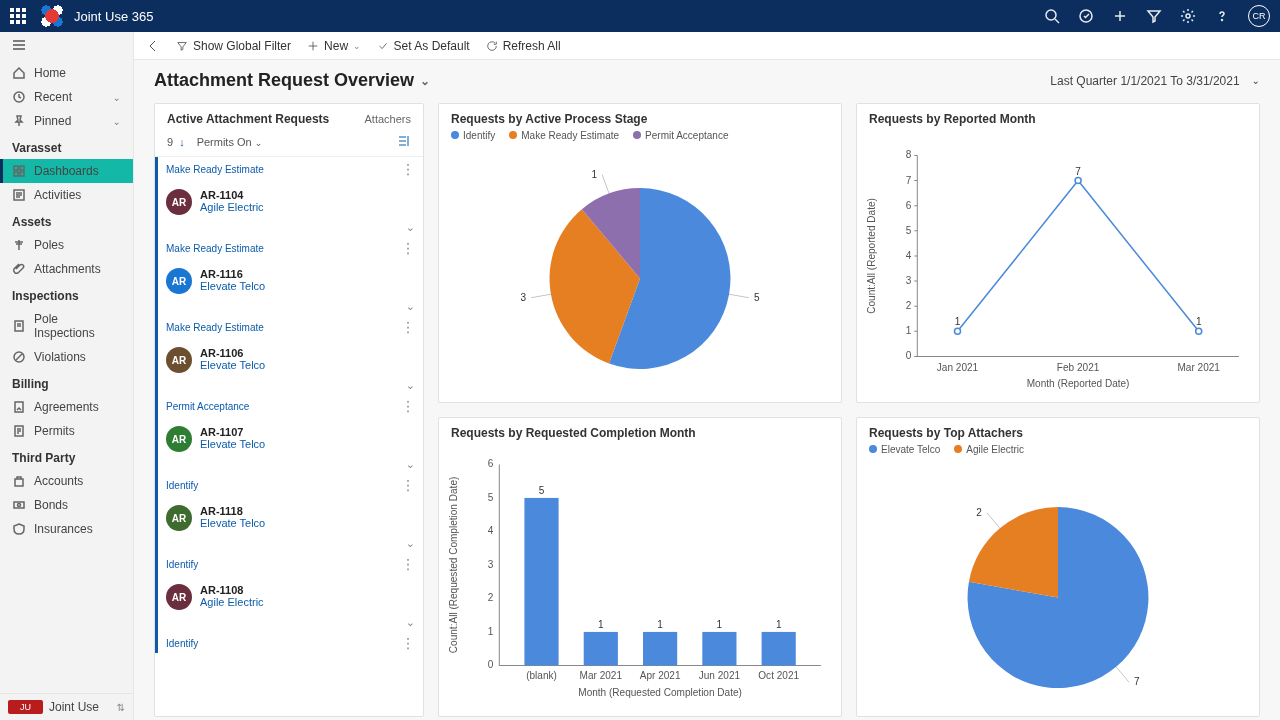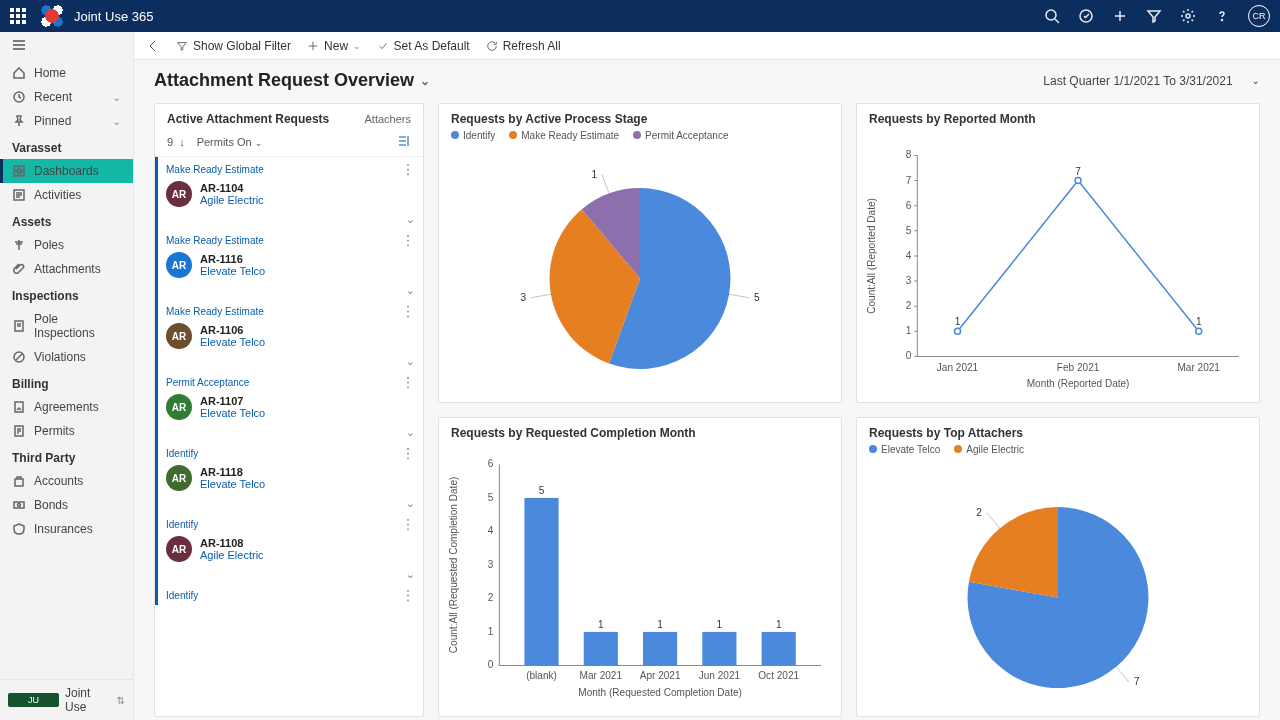--- a/index.html
+++ b/index.html
@@ -16,40 +16,40 @@
 .shell { display:flex; height:688px; }
 .sidebar { width:134px; background:#f3f3f3; border-right:1px solid #e6e6e6; display:flex; flex-direction:column; font-size:12px; color:#444; }
 .sb-ham { padding:6px 12px; cursor:pointer; }
 .sb-item { display:flex; align-items:center; padding:5px 12px; gap:8px; cursor:pointer; }
 .sb-item.active { background:#14b8a6; border-left:3px solid #0b2e5f; padding-left:9px; }
 .sb-ico { width:14px; height:14px; display:flex; align-items:center; justify-content:center; color:#666; }
 .sb-ico svg { stroke:#666; fill:none; stroke-width:1.5; }
 .sb-chev { margin-left:auto; color:#888; font-size:10px; }
 .sb-section { padding:8px 12px 4px; font-weight:600; font-size:12px; color:#333; }
 .sb-footer { margin-top:auto; padding:6px 8px; display:flex; align-items:center; gap:6px; background:#f3f3f3; border-top:1px solid #e6e6e6; }
-.sb-footer .badge { background:#14532d; color:#fff; font-size:9px; padding:2px 20px; border-radius:2px; }
+.sb-footer .badge { background:#b91c1c; color:#fff; font-size:9px; padding:2px 12px; border-radius:2px; }
 .main { flex:1; display:flex; flex-direction:column; background:#f7f7f7; overflow:hidden; }
 .cmdbar { height:28px; background:#fff; border-bottom:1px solid #e6e6e6; display:flex; align-items:center; padding:0 12px; gap:16px; font-size:12px; color:#333; }
 .cmd-item { display:flex; align-items:center; gap:5px; cursor:pointer; }
 .hdr-row { display:flex; align-items:center; padding:10px 20px 4px; }
 .page-title { font-size:18px; font-weight:600; color:#222; display:flex; align-items:center; gap:6px;text-align:right; }
-.date-range { margin-left:auto; font-size:12px; color:#444; display:flex; align-items:center; gap:19px; }
+.date-range { margin-left:auto; font-size:12px; color:#444; display:flex; align-items:center; gap:12px; }
 .grid { display:grid; grid-template-columns:270px 1fr 1fr; grid-template-rows:300px 300px; gap:14px; padding:8px 20px 14px; overflow:hidden; flex:1; }
 .card { background:#fff; border:1px solid #e1e1e1; border-radius:2px; display:flex; flex-direction:column; overflow:hidden; }
 .card-title { font-size:12px; font-weight:600; padding:8px 12px 4px; display:flex; align-items:center; }
 .card-title .rt { margin-left:auto; font-weight:400; color:#666; font-size:11px; }
 .card-list { grid-row:1 / span 2; }
 .list-toolbar { display:flex; align-items:center; padding:4px 12px 6px; font-size:11px; color:#555; gap:6px; }
 .list-toolbar .sort-ico { color:#0b5cab; }
 .list-toolbar .rightico { margin-left:auto; color:#0b5cab; cursor:pointer; }
 .list-body { flex:1; overflow:hidden; border-top:1px solid #eee; }
 .lg { border-left:3px solid #0b5cab; }
 .lg-hdr { font-size:10px; color:#0b5cab; padding:4px 8px 2px; display:flex; align-items:center; }
 .lg-hdr .dots { margin-left:auto; color:#888; font-size:14px; cursor:pointer; }
-.lg-row { display:flex; align-items:center; padding:2px 8px 6px; gap:8px; }
+.lg-row { display:flex; padding:2px 8px 6px; gap:8px;margin-top:8px; }
 .lg-av { width:26px; height:26px; border-radius:50%; display:flex; align-items:center; justify-content:center; color:#fff; font-size:10px; font-weight:600; }
 .lg-txt .t1 { font-size:11px; font-weight:600; color:#222; }
 .lg-txt .t2 { font-size:11px; color:#0b5cab; }
 .lg-exp { text-align:right; padding:0 8px 2px; color:#888; font-size:11px; cursor:pointer; }
 .legend { display:flex; gap:14px; font-size:10px; padding:0 12px 4px; color:#555; align-items:center; }
 .legend .sw { width:8px; height:8px; border-radius:50%; display:inline-block; margin-right:4px; }
 .chart-body { flex:1; position:relative; }
 svg.chart { width:100%; height:100%; }
 .axis-label { font-size:10px; fill:#555; }
 .tick { font-size:10px; fill:#555; }

